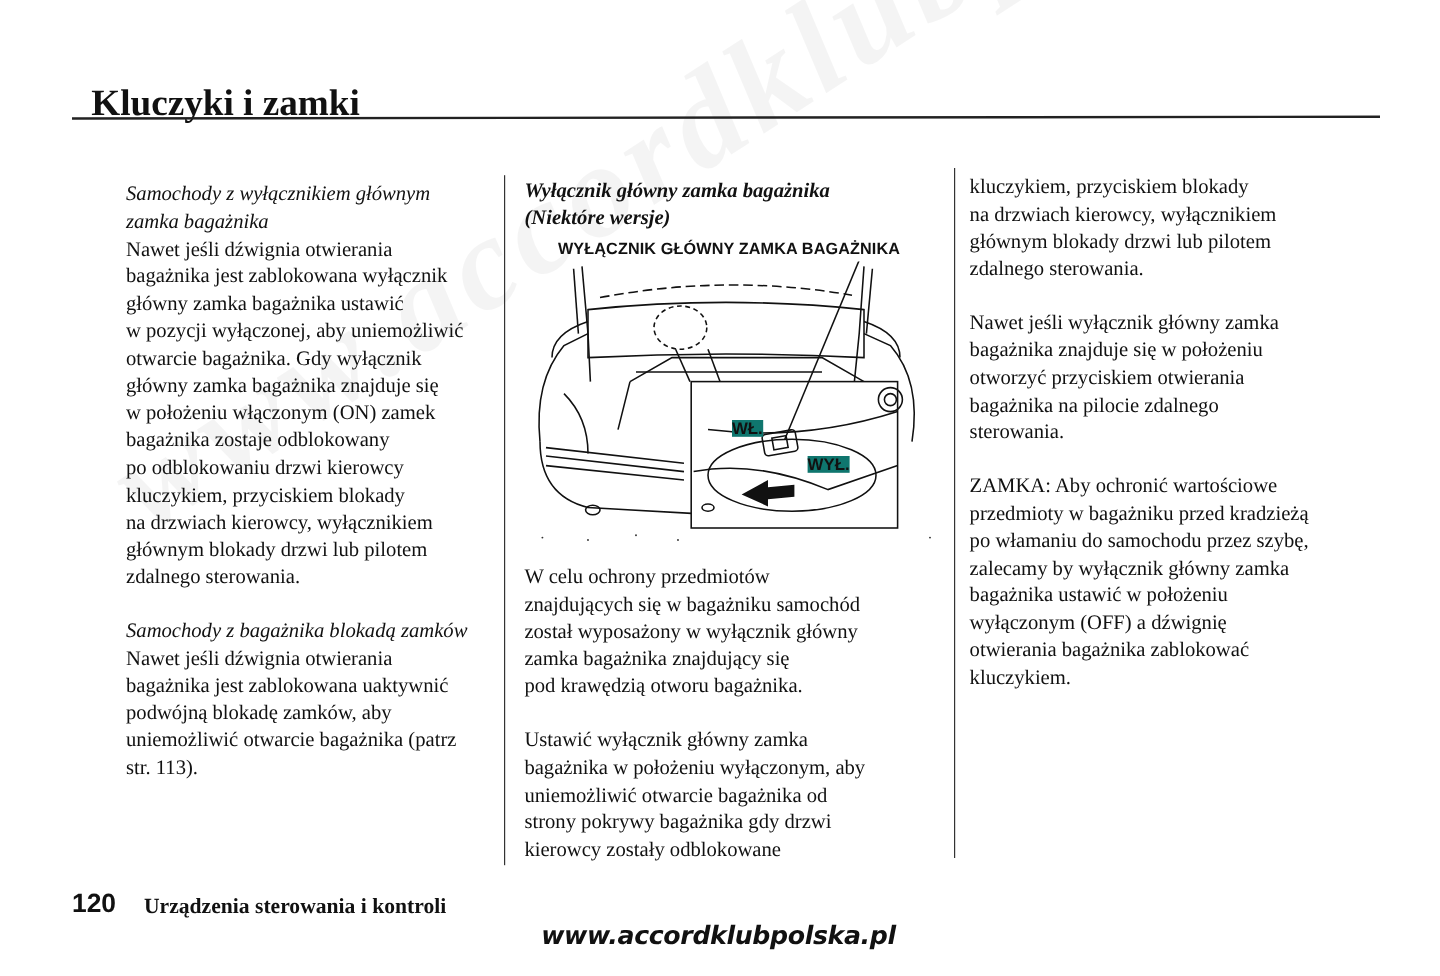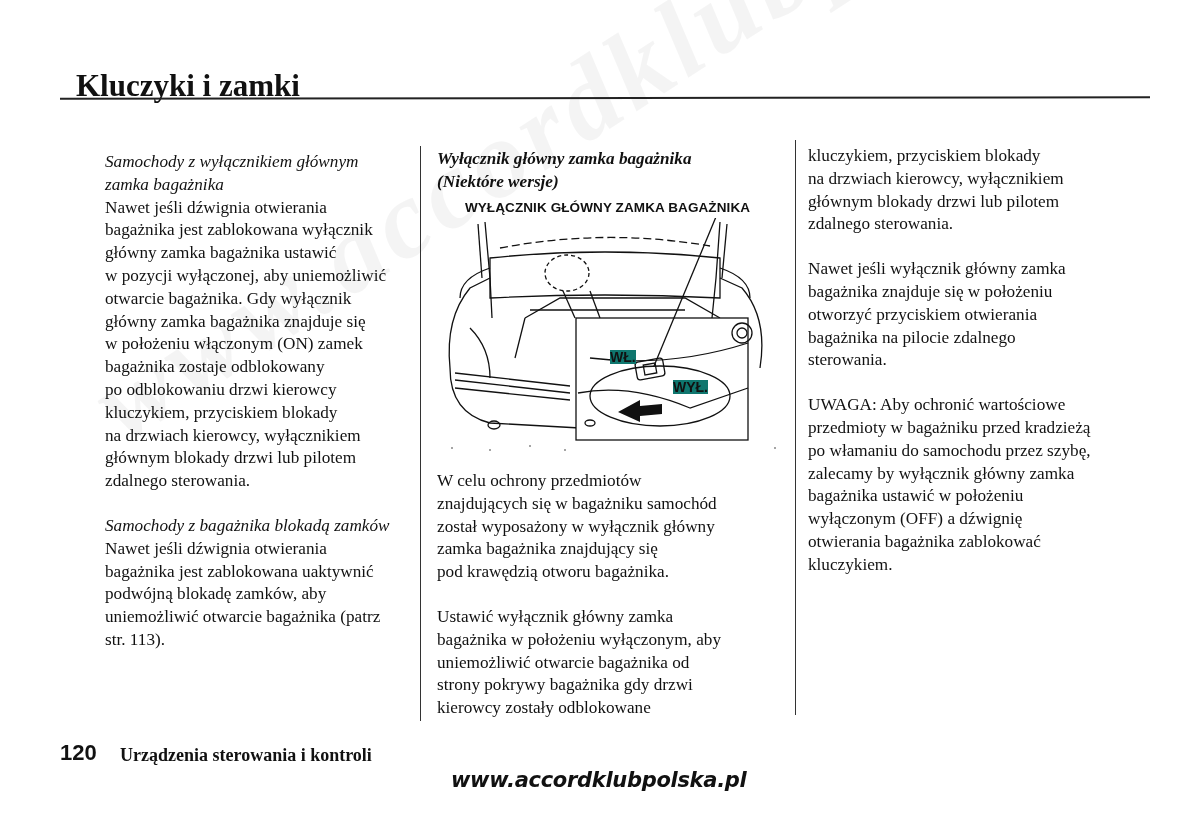--- a/index.html
+++ b/index.html
@@ -270,21 +270,21 @@
   <p>na drzwiach kierowcy, wyłącznikiem</p>
   <p>głównym blokady drzwi lub pilotem</p>
   <p>zdalnego sterowania.</p>
   <div class="gap"></div>
   <p>Nawet jeśli wyłącznik główny zamka</p>
   <p>bagażnika znajduje się w położeniu</p>
   <p>otworzyć przyciskiem otwierania</p>
   <p>bagażnika na pilocie zdalnego</p>
   <p>sterowania.</p>
   <div class="gap"></div>
-  <p>UWAGA: Aby ochronić wartościowe</p>
+  <p>ZAMKA: Aby ochronić wartościowe</p>
   <p>przedmioty w bagażniku przed kradzieżą</p>
   <p>po włamaniu do samochodu przez szybę,</p>
   <p>zalecamy by wyłącznik główny zamka</p>
   <p>bagażnika ustawić w położeniu</p>
   <p>wyłączonym (OFF) a dźwignię</p>
   <p>otwierania bagażnika zablokować</p>
   <p>kluczykiem.</p>
 </div>
 
 <div class="footer-page">120</div>

